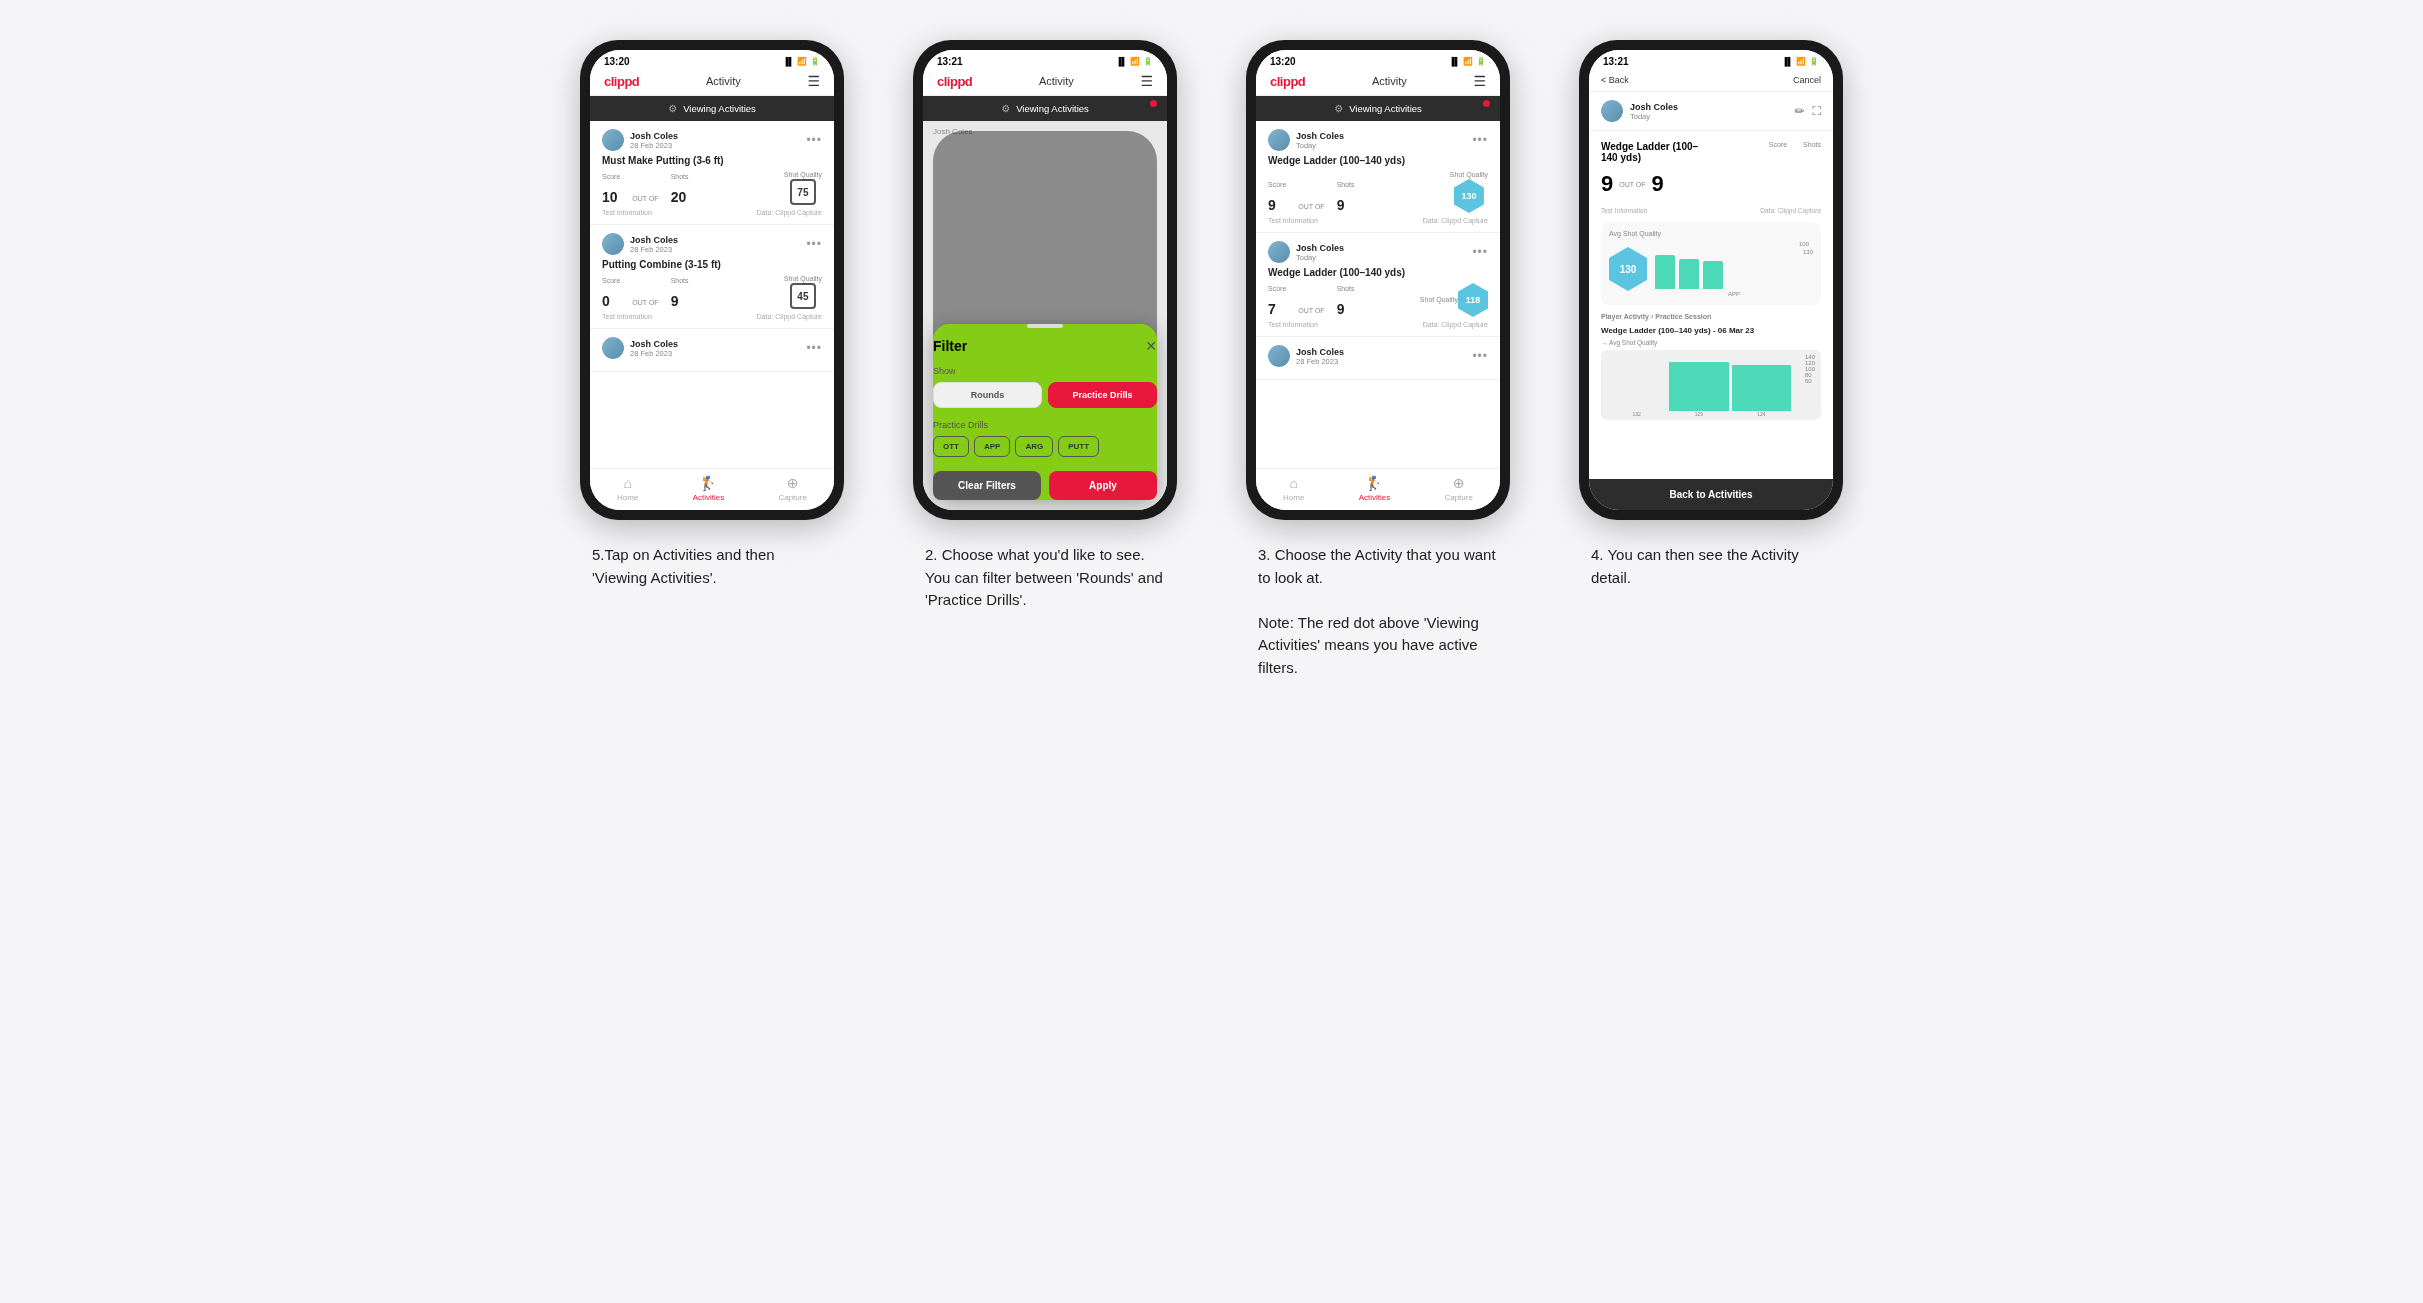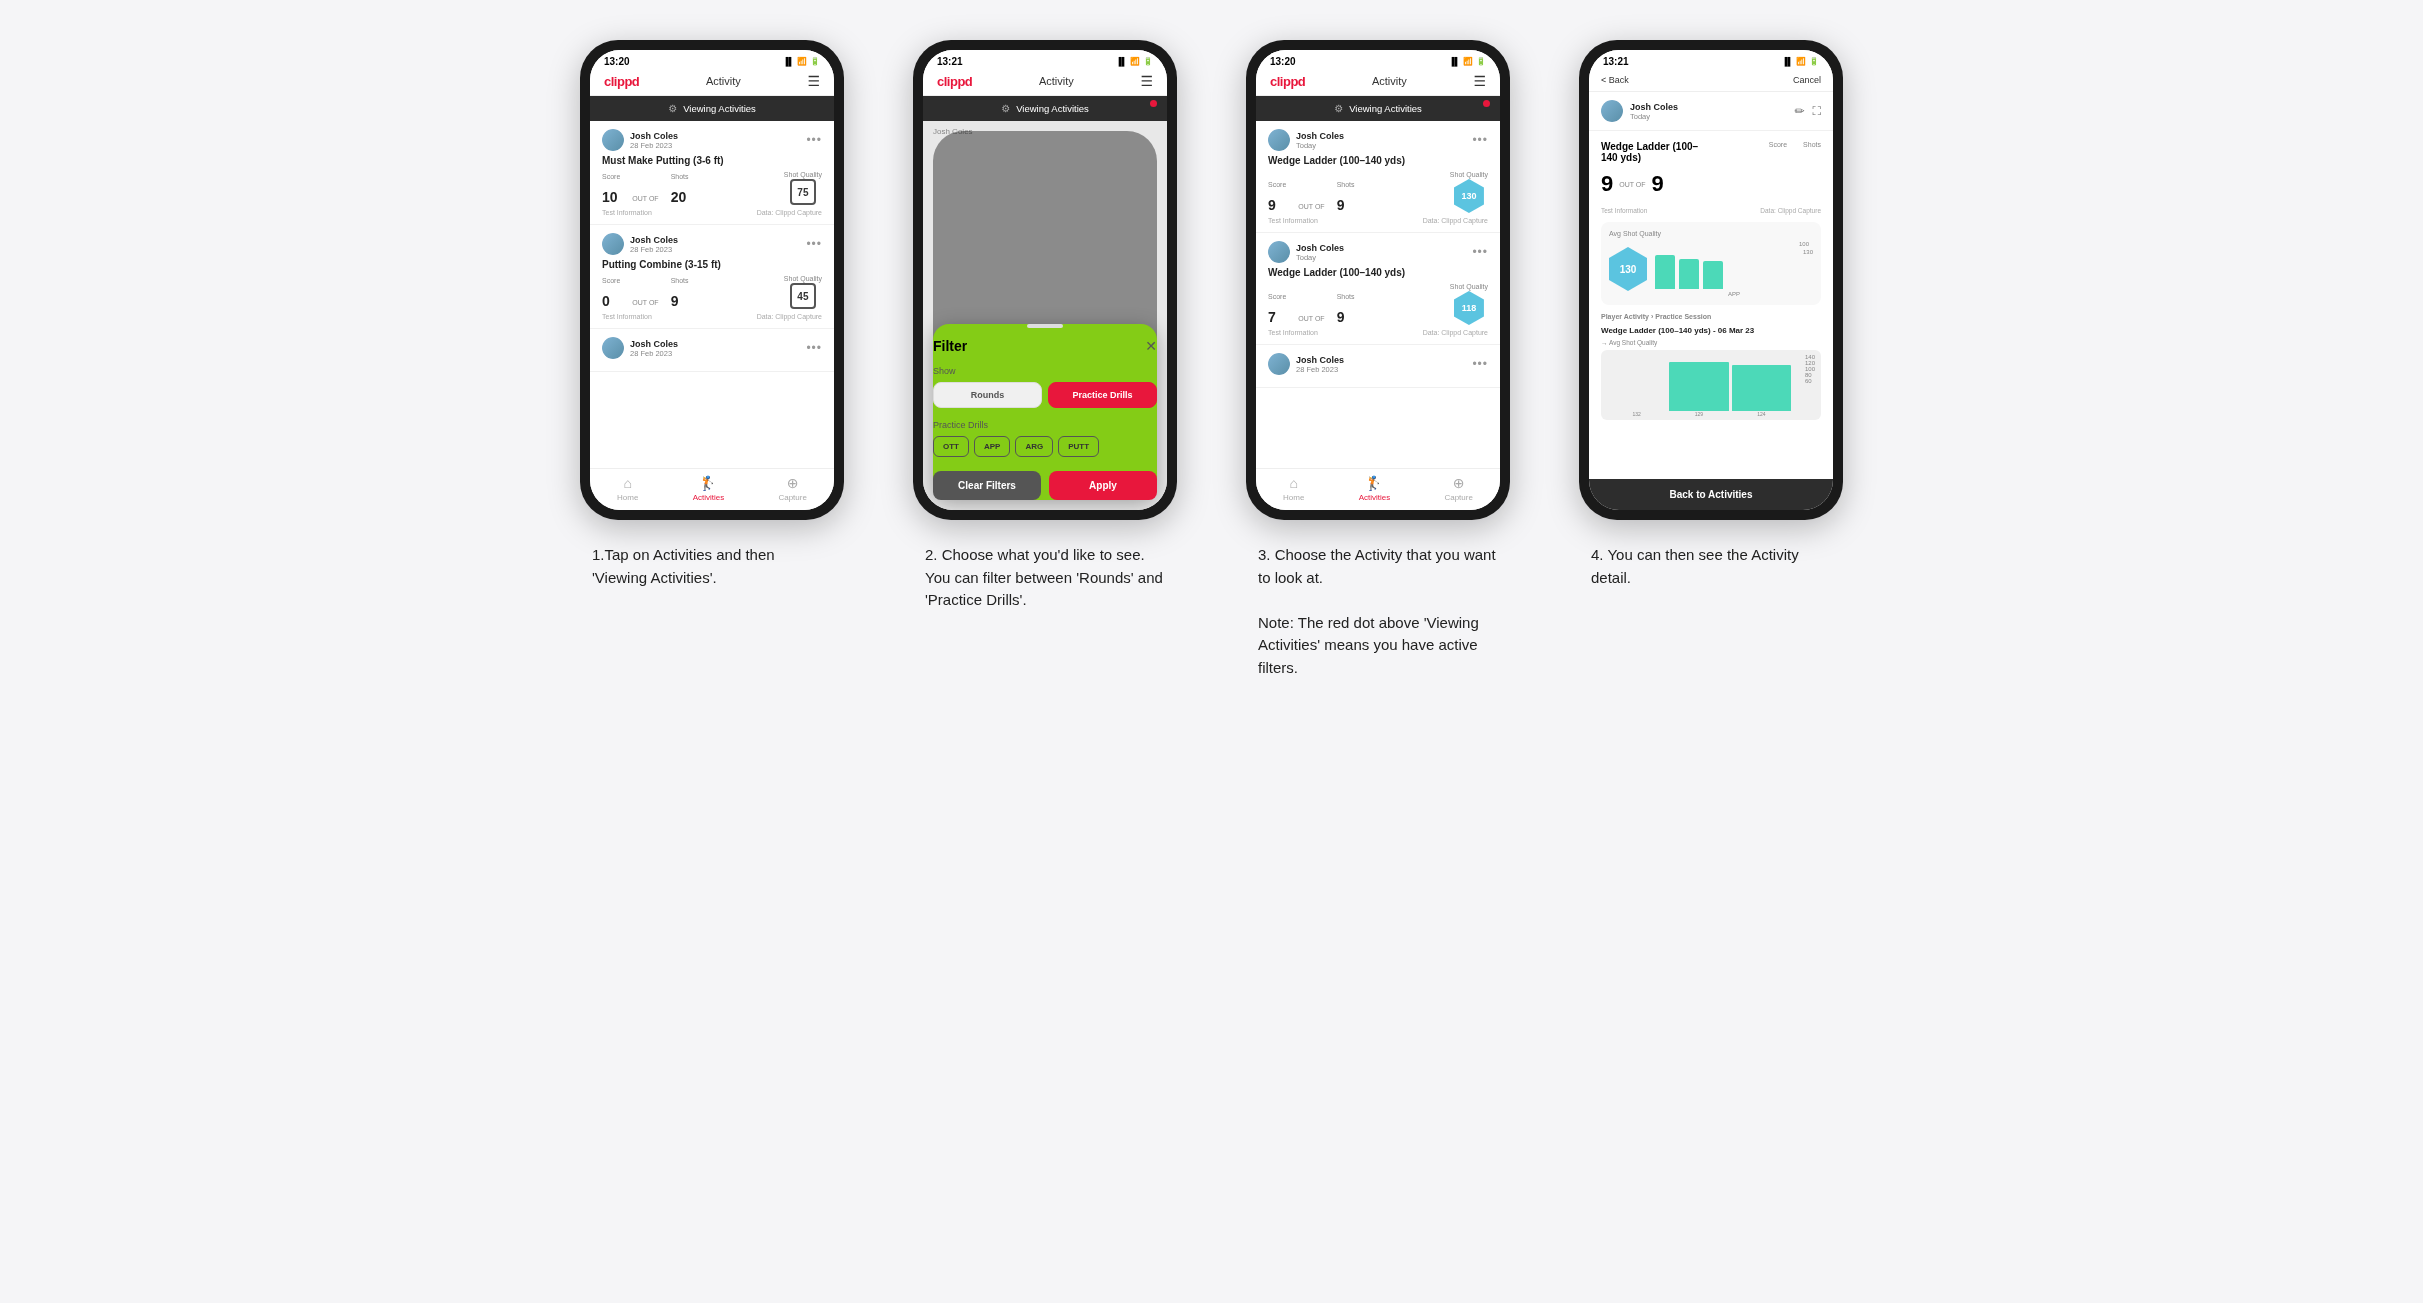--- a/index.html
+++ b/index.html
@@ -367,21 +367,21 @@
             <span class="nav-icon">🏌</span>
             <span>Activities</span>
           </div>
           <div class="nav-item">
             <span class="nav-icon">⊕</span>
             <span>Capture</span>
           </div>
         </div>
       </div>
     </div>
-    <div class="step-description">1.Tap on Activities and then 'Viewing Activities'.</div>
+    <div class="step-description">5.Tap on Activities and then 'Viewing Activities'.</div>
   </div>
 
   <div class="step-column">
     <div class="phone">
       <div class="phone-inner">
 
         <div class="status-bar">
           <span class="time">13:21</span>
           <div class="status-icons">
             <span>▐▌</span>
@@ -515,21 +515,21 @@
           <div class="stats-row">
             <div class="stat-block">
               <span class="stat-label">Score</span>
               <span class="stat-value">7</span>
             </div>
             <span class="stat-outof">OUT OF</span>
             <div class="stat-block">
               <span class="stat-label">Shots</span>
               <span class="stat-value">9</span>
             </div>
-            <div style="margin-left:auto; display:flex; flex-direction:column; align-items:center;">
+            <div style="margin-left:auto; display:flex; flex-direction:row; align-items:center;">
               <span class="stat-label">Shot Quality</span>
               <div style="width:30px;height:34px;background:#5bc4e0;clip-path:polygon(50% 0%,100% 25%,100% 75%,50% 100%,0% 75%,0% 25%);display:flex;align-items:center;justify-content:center;">
                 <span style="font-size:9px;font-weight:800;color:#fff;">118</span>
               </div>
             </div>
           </div>
           <div class="card-footer">
             <span>Test Information</span>
             <span>Data: Clippd Capture</span>
           </div>

